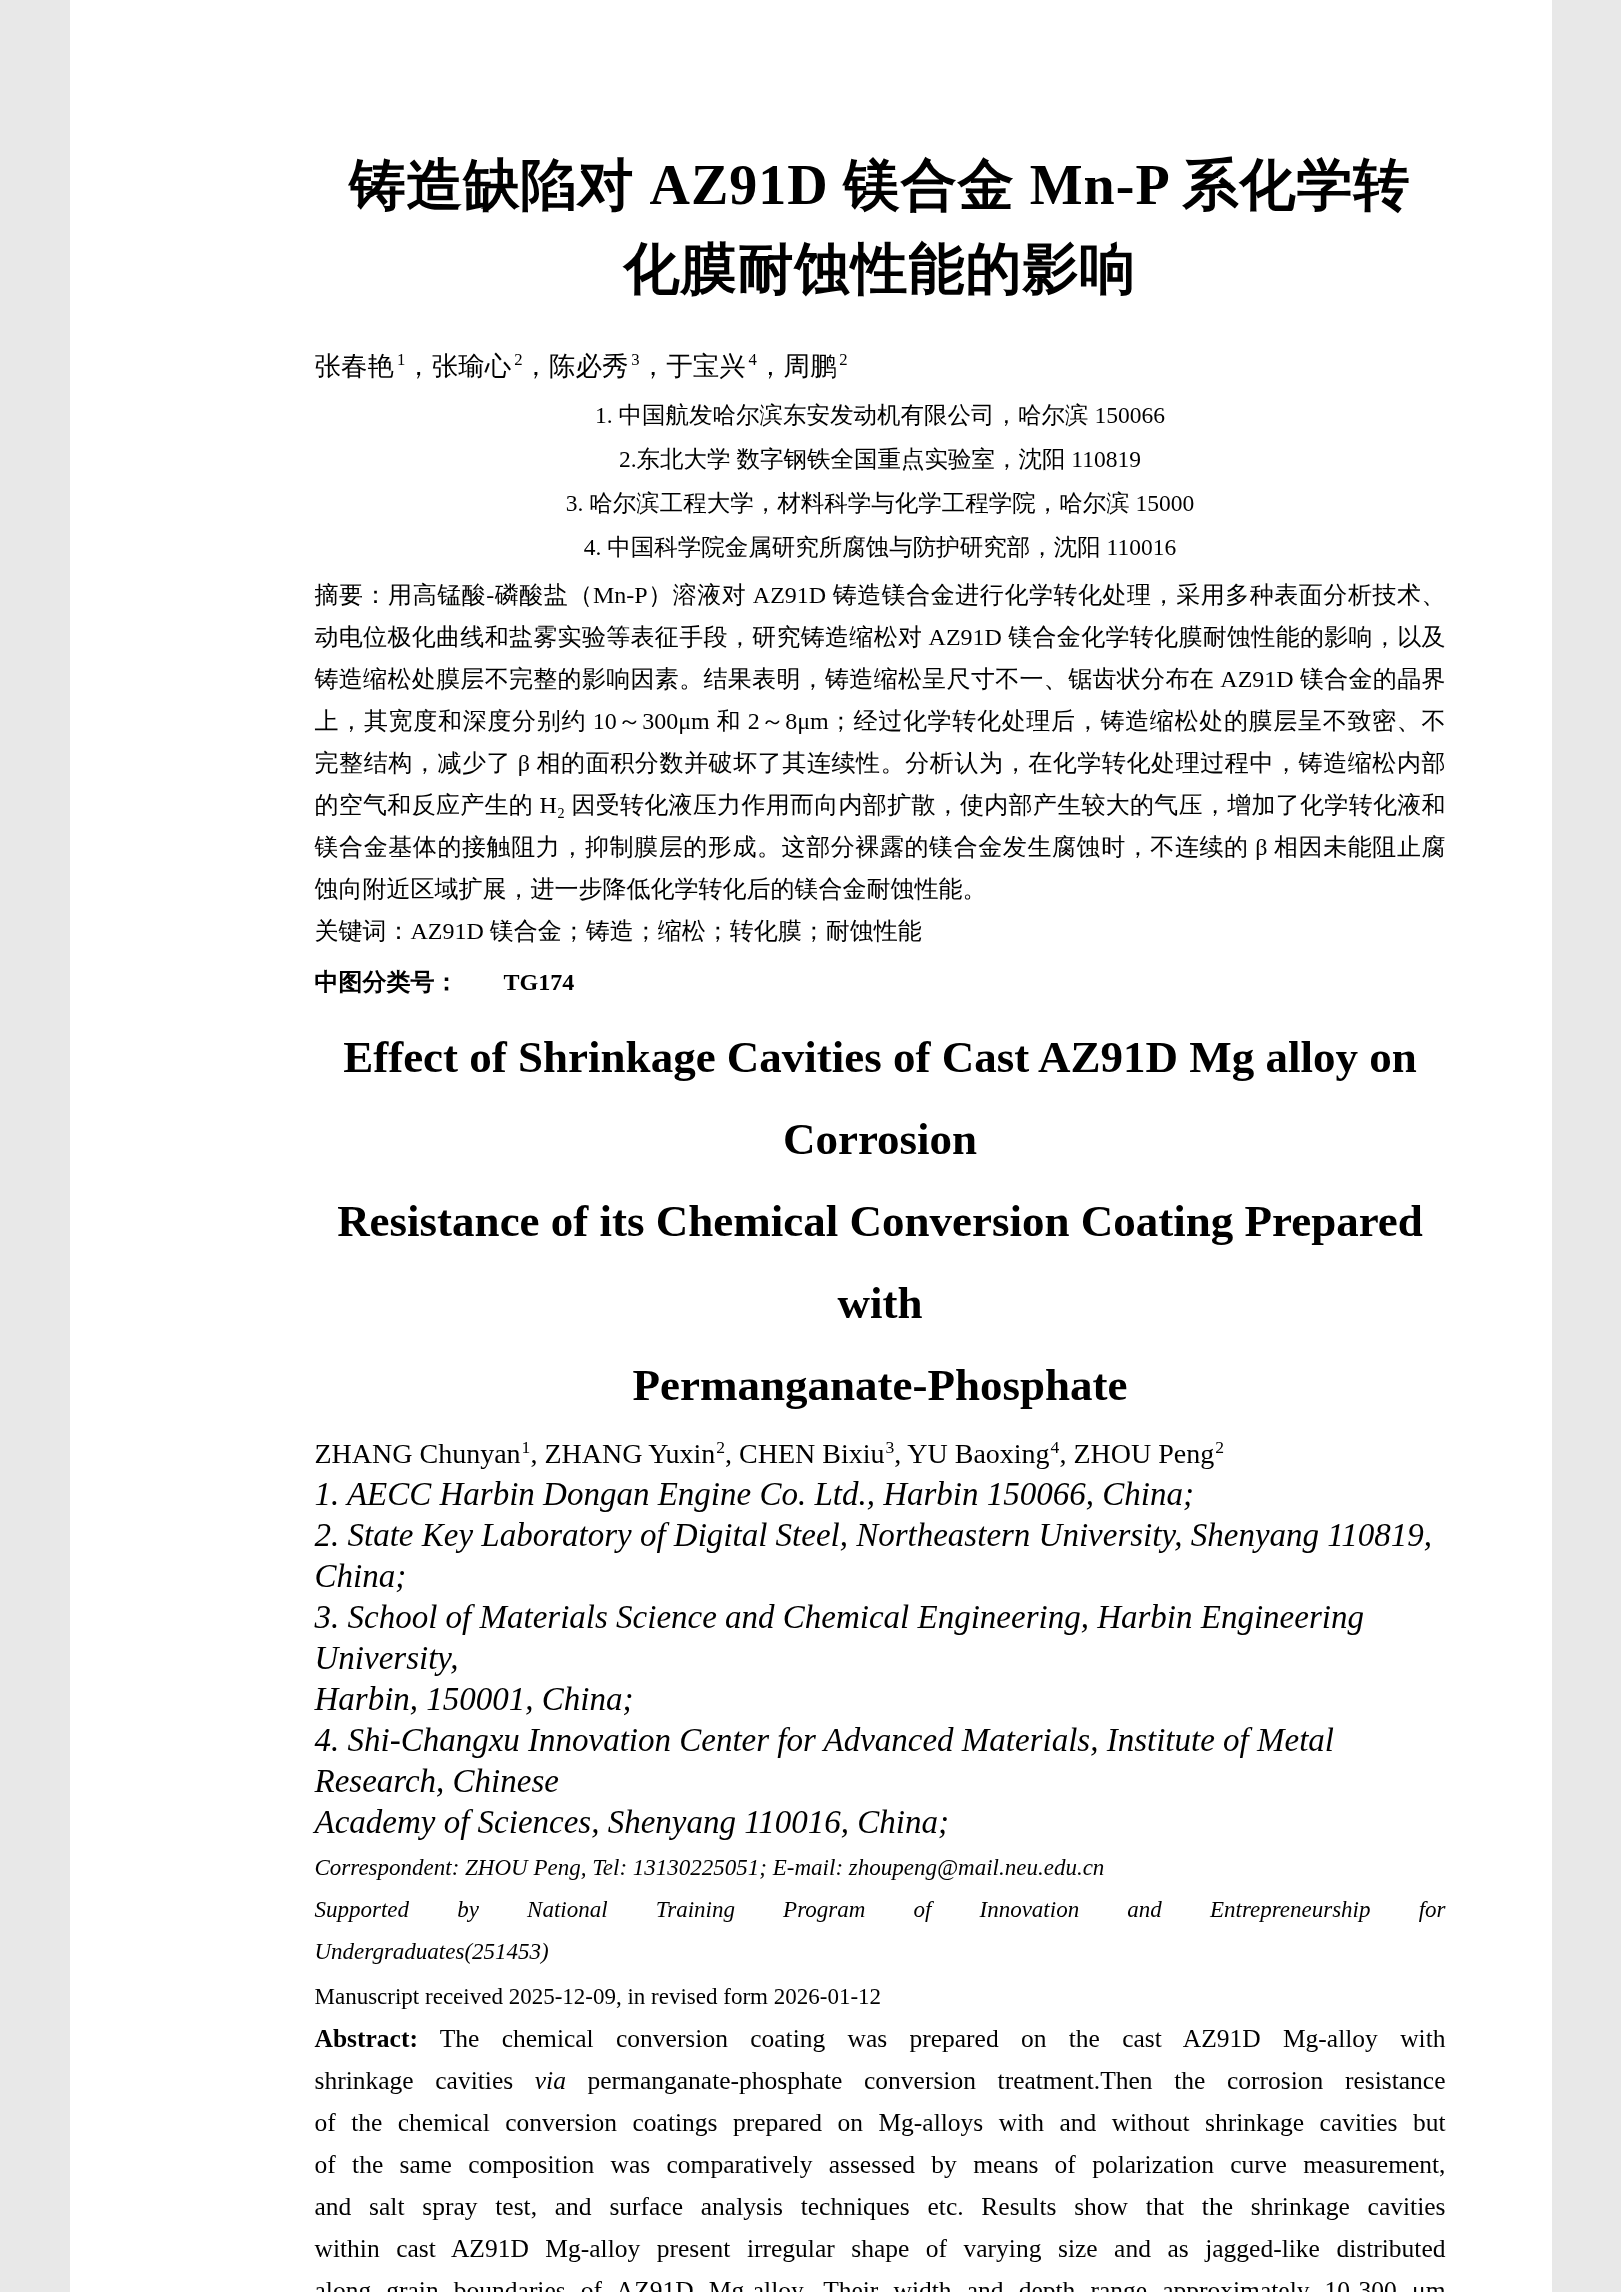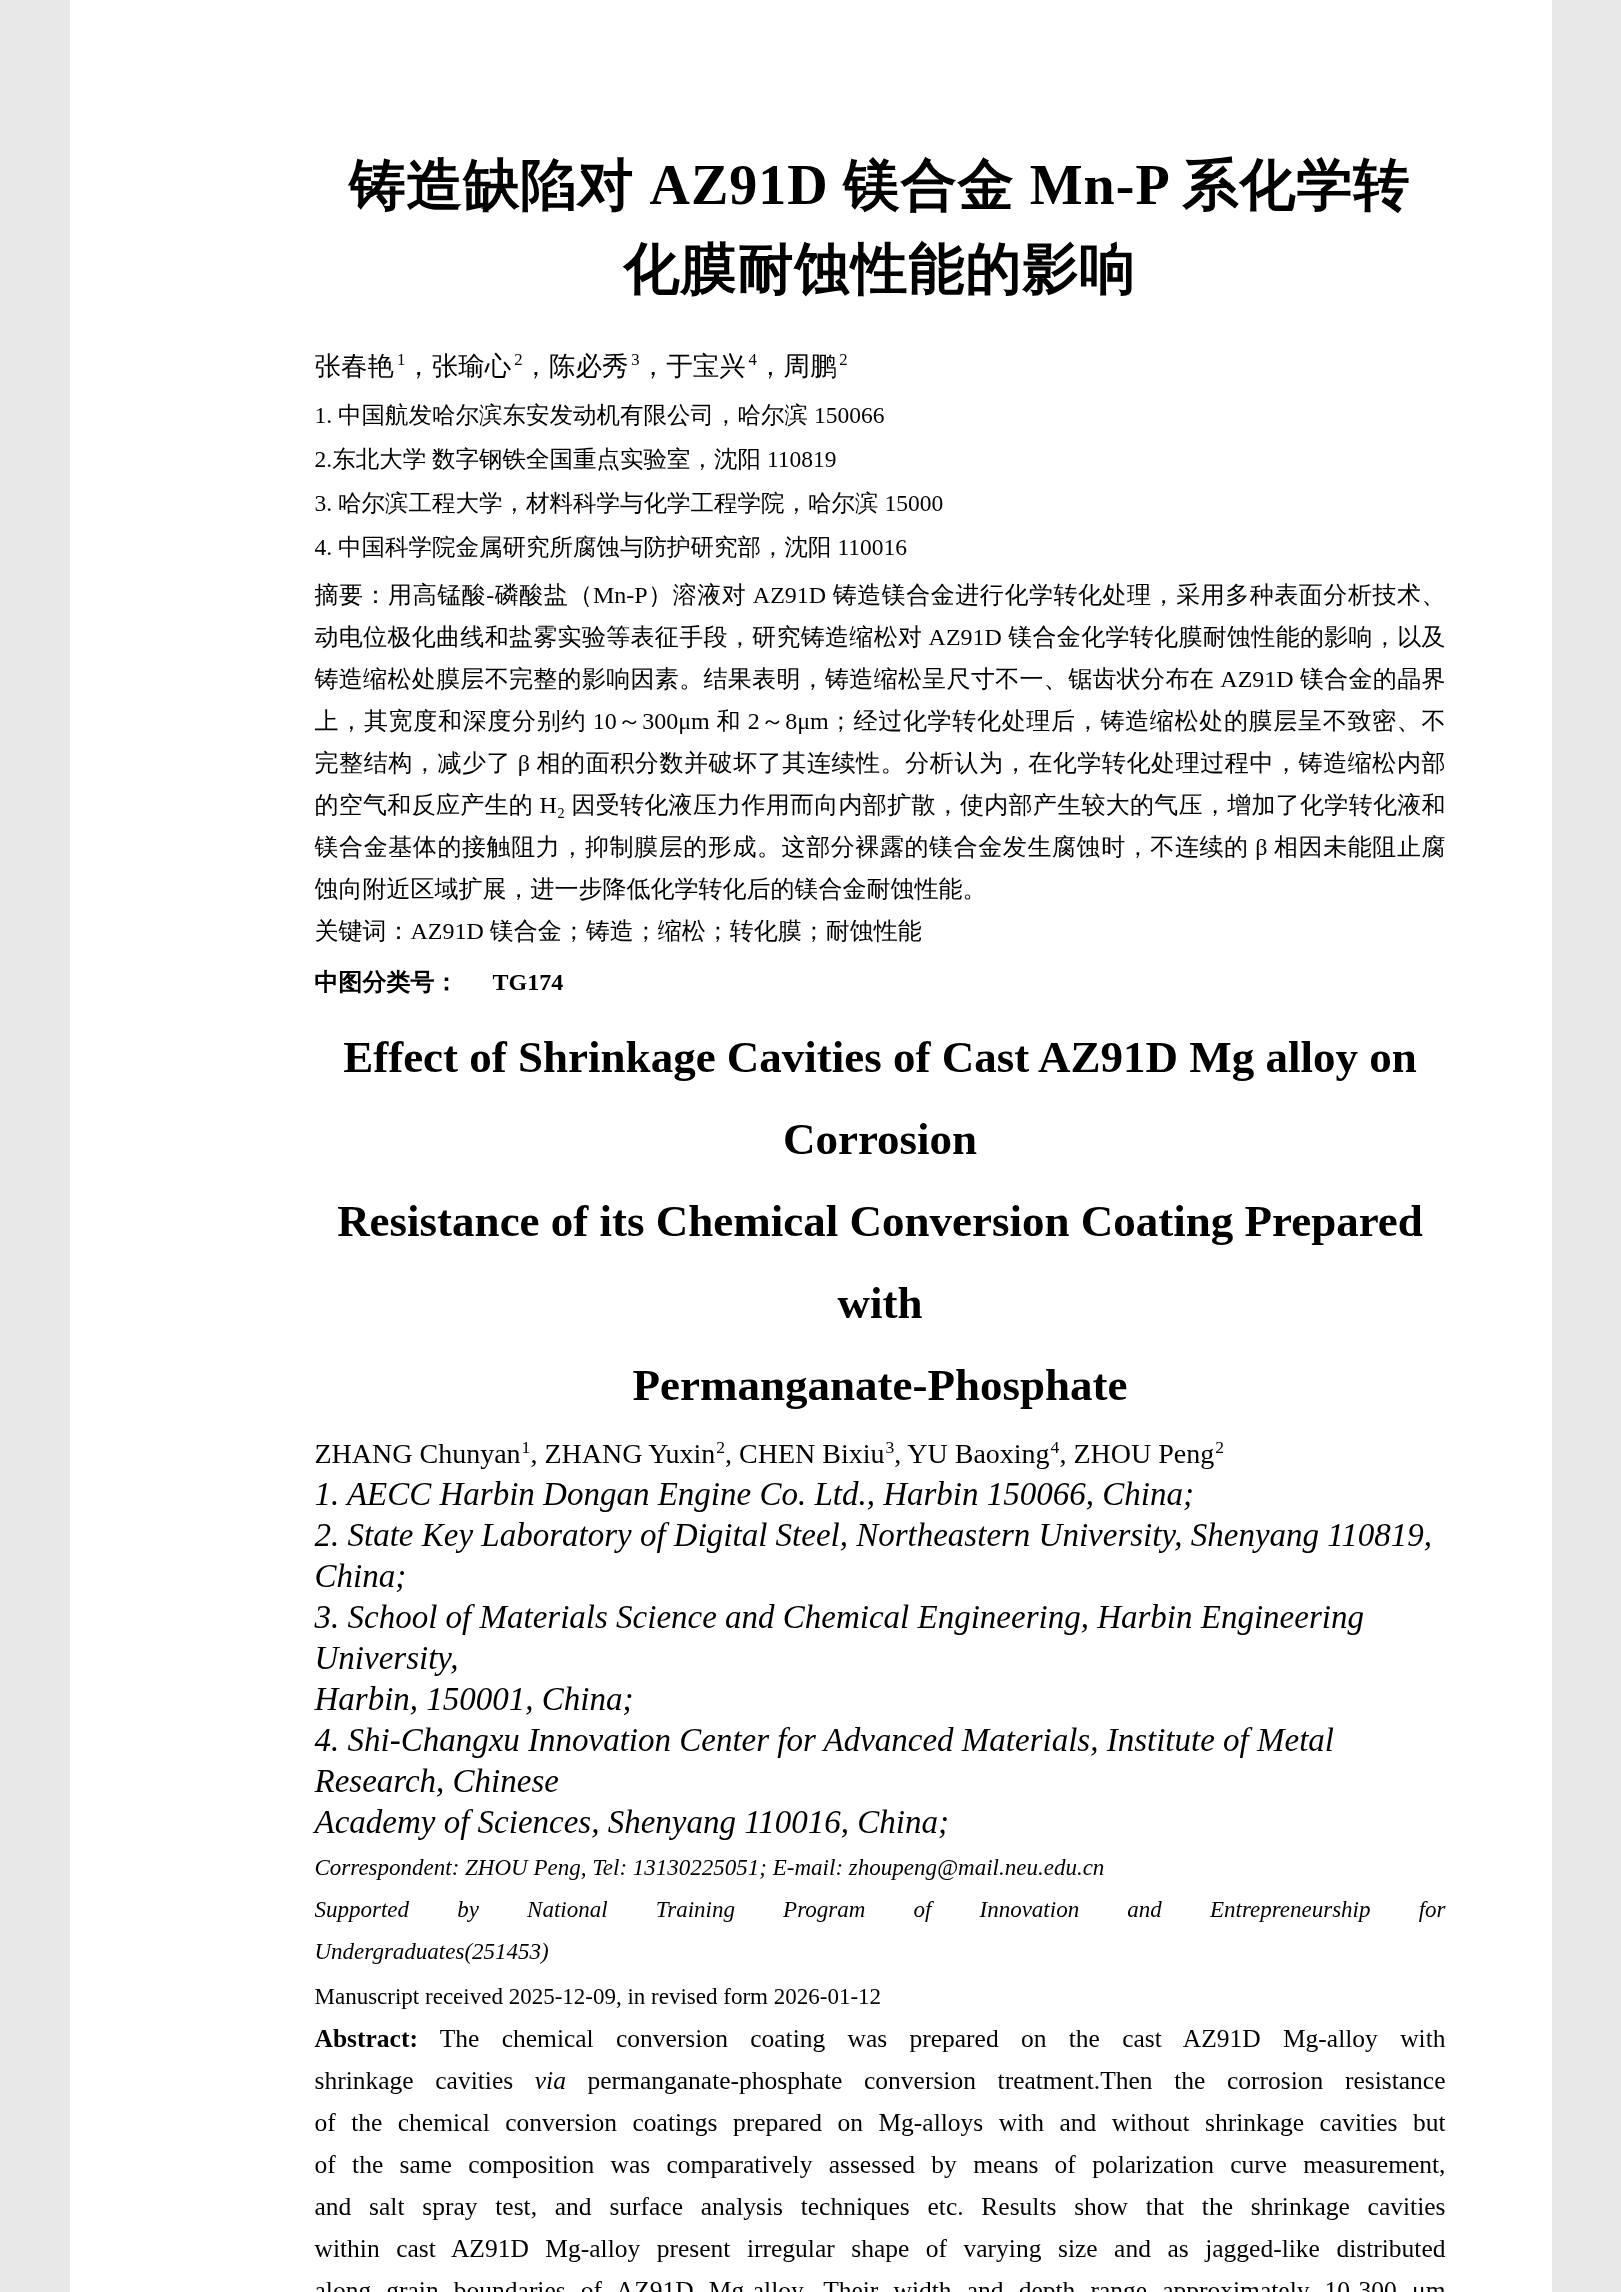--- a/index.html
+++ b/index.html
@@ -6,29 +6,29 @@
   .page{
     position:relative;width:1482px;height:2293px;background:#ffffff;
     font-family:"Liberation Serif","DejaVu Serif",serif;color:#000;
     margin:0 auto;overflow:hidden;
   }
   .content{position:absolute;left:245px;top:0;width:1131px;}
 
   .cn-title{margin:143px 0 0 0;font-size:56px;font-weight:bold;text-align:center;line-height:84px;letter-spacing:1px;}
   .cn-authors{margin-top:31px;text-align:left;font-size:26.5px;line-height:35px;}
   .cn-authors sup{font-size:16.7px;vertical-align:super;margin-left:2.9px;}
-  .cn-affils{margin-top:8.8px;font-size:23.5px;line-height:44px;}
+  .cn-affils{margin-top:8.8px;text-align:center;font-size:23.5px;line-height:44px;}
 
   .cn-abstract{margin-top:4.9px;font-size:24px;line-height:42px;}
   .jl{text-align:justify;text-align-last:justify;}
   .jl-last{text-align:left;text-align-last:left;}
 
   .keywords{font-size:24px;line-height:42px;}
   .clc{margin-top:9.8px;font-size:24px;line-height:42px;font-weight:bold;}
-  .clc-value{margin-left:34px;}
+  .clc-value{margin-left:45px;}
 
   .en-title{margin:12.7px 0 0 0;font-size:45px;line-height:82px;font-weight:bold;text-align:center;}
   .en-authors{margin-top:4.9px;font-size:28px;line-height:33px;text-align:left;}
   .en-authors sup{font-size:17.6px;vertical-align:super;margin-left:1px;}
   .en-affils{margin-top:3.9px;font-size:33px;line-height:41px;font-style:italic;}
 
   .en-line{font-size:23px;line-height:42px;}
   .italic{font-style:italic;}
   .correspondent{margin-top:3.9px;}
   .supported-1{text-align:justify;text-align-last:justify;}

